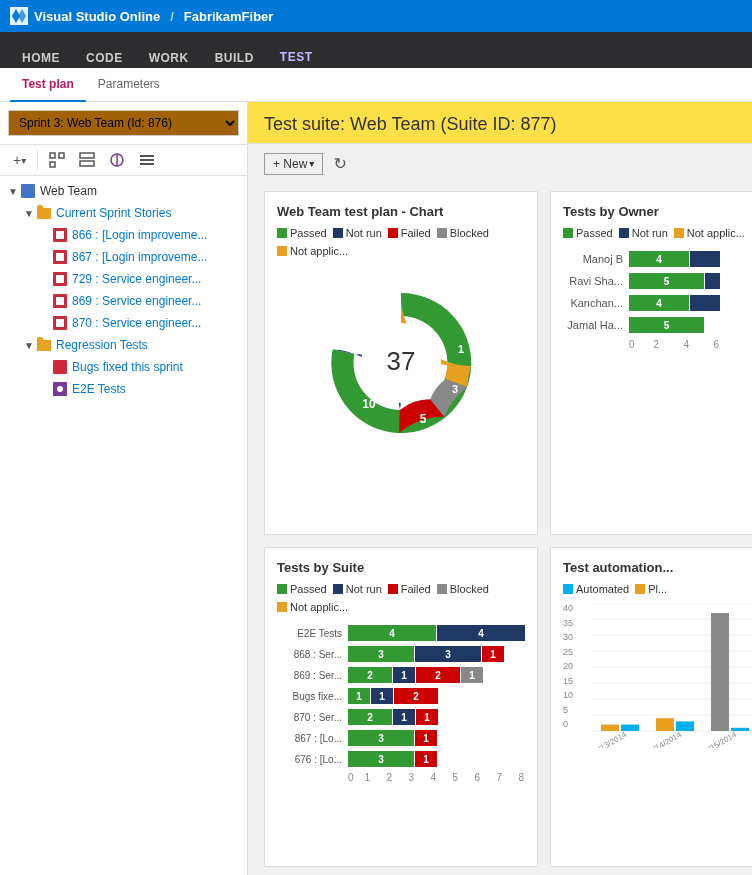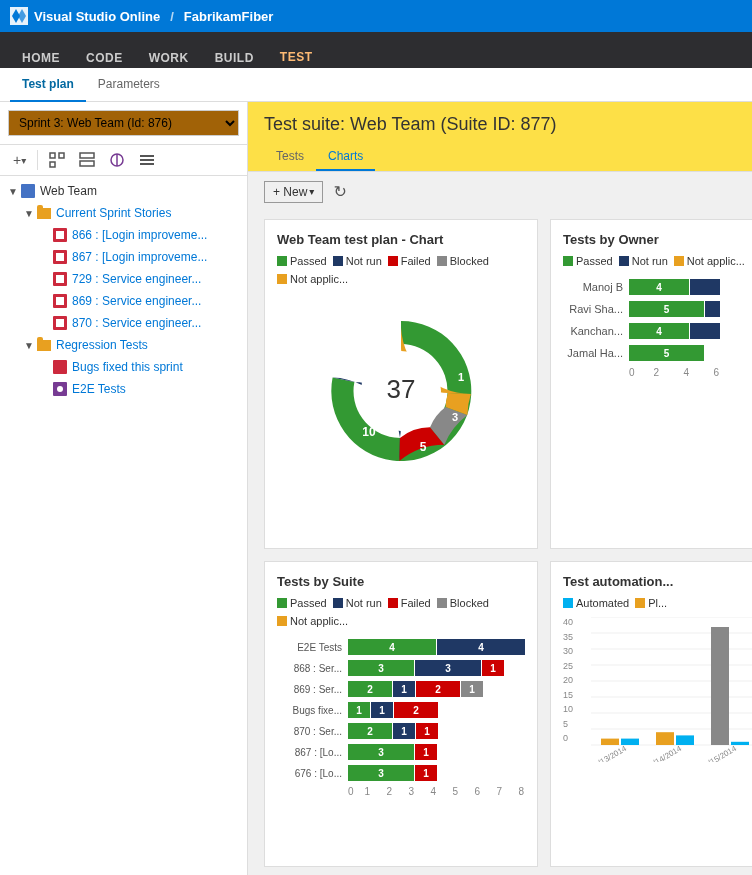--- a/index.html
+++ b/index.html
@@ -10,21 +10,21 @@
     .top-bar-logo { display: flex; align-items: center; gap: 6px; color: white; font-size: 13px; font-weight: 600; }
 
     
     .nav-bar { background: #2d2d30; display: flex; align-items: center; padding: 0 10px; height: 36px; gap: 2px; }
     .nav-item { color: #ccc; padding: 0 12px; height: 36px; display: flex; align-items: center; font-size: 12px; font-weight: 600; cursor: pointer; letter-spacing: 0.5px; margin-top: 16px; }
     .nav-item.active { color: #0078d7; background: #f0f0f0; }
 
     
     .tab-bar { background: white; border-bottom: 1px solid #ddd; display: flex; padding: 0 10px; height: 34px; }
     .tab-item { padding: 0 12px; height: 34px; display: flex; align-items: center; font-size: 12px; cursor: pointer; color: #666; border-bottom: 2px solid transparent; }
-    .tab-item.active { color: #0369a1; border-bottom: 2px solid #0078d7; font-weight: 600; }
+    .tab-item.active { color: #be185d; border-bottom: 2px solid #0078d7; font-weight: 600; }
 
     
     .main-layout { display: flex; height: calc(875px - 102px); }
 
     
     .sidebar { width: 248px; background: white; border-right: 1px solid #ddd; display: flex; flex-direction: column; overflow: hidden; }
     .sidebar-dropdown { padding: 8px; border-bottom: 1px solid #ddd; }
     .sidebar-select { width: 100%; padding: 4px 6px; border: 1px solid #ccc; font-size: 12px; background: #a16207; appearance: auto; }
     .sidebar-toolbar { padding: 4px 8px; display: flex; align-items: center; gap: 4px; border-bottom: 1px solid #ddd; }
     .toolbar-btn { background: none; border: 1px solid transparent; padding: 2px 4px; cursor: pointer; font-size: 14px; color: #555; display: flex; align-items: center; }
@@ -99,21 +99,21 @@
     <span style="color:rgba(255,255,255,0.7);margin:0 4px;">/</span>
     <span>FabrikamFiber</span>
   </div>
 </div>
 
 <div class="nav-bar">
   <div class="nav-item">HOME</div>
   <div class="nav-item">CODE</div>
   <div class="nav-item">WORK</div>
   <div class="nav-item">BUILD</div>
-  <div class="nav-item active" style="color:#fdba74;background:none;border-bottom:2px solid white;">TEST</div>
+  <div class="nav-item active" style="color:#c4b5fd;background:none;border-bottom:2px solid white;">TEST</div>
 </div>
 
 <div class="tab-bar">
   <div class="tab-item active">Test plan</div>
   <div class="tab-item">Parameters</div>
 </div>
 
 <div class="main-layout">
 
   <div class="sidebar">
@@ -251,24 +251,20 @@
             </svg>
         </span>
         <span class="tree-label">E2E Tests</span>
       </div>
     </div>
   </div>
 
   <div class="content-area">
     <div class="content-header">
       <div class="content-title">Test suite: Web Team (Suite ID: 877)</div>
-      <div class="content-tabs">
-        <div class="content-tab">Tests</div>
-        <div class="content-tab active">Charts</div>
-      </div>
     </div>
     <div class="content-toolbar">
       <button class="new-btn">
         <span>+ New</span>
         <span style="font-size:10px;">▾</span>
       </button>
       <button class="refresh-btn">↻</button>
     </div>
 
     <div class="charts-grid">

